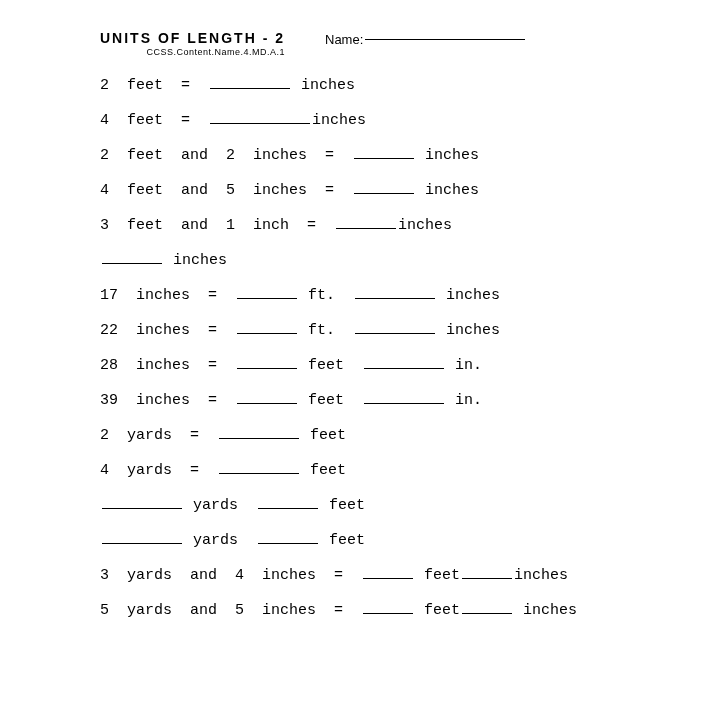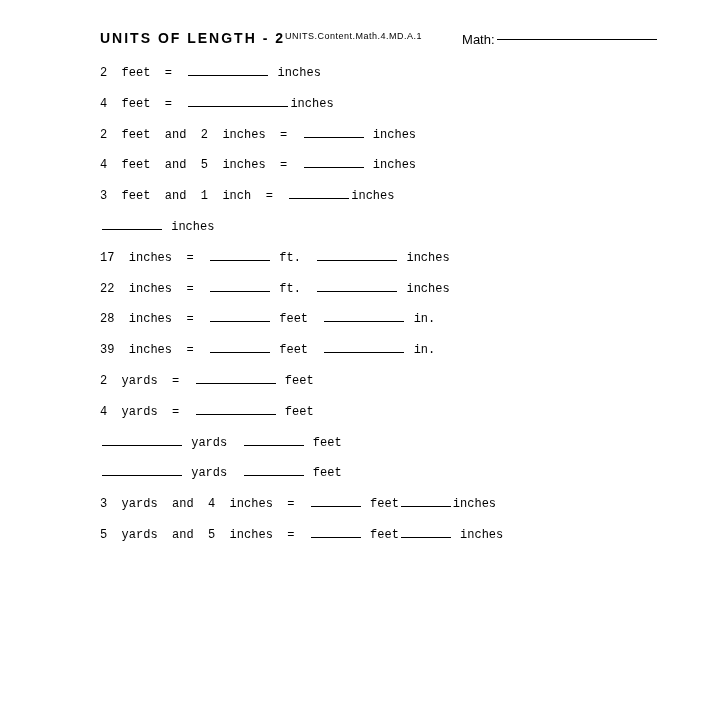--- a/index.html
+++ b/index.html
@@ -12,21 +12,22 @@
       min-height: 728px;
       padding: 30px 40px 30px 100px;
     }
     .header {
       display: flex;
       align-items: flex-start;
       margin-bottom: 18px;
     }
     .title-block {
       display: flex;
-      flex-direction: row;
+      flex-direction: column;
+      text-align: right;
     }
     .title {
       font-size: 14px;
       font-weight: bold;
       letter-spacing: 2px;
       font-family: Arial, sans-serif;
     }
     .subtitle {
       font-size: 9px;
       font-family: Arial, sans-serif;
@@ -45,42 +46,42 @@
       display: inline-block;
       border-bottom: 1.5px solid #000;
       width: 160px;
       margin-left: 2px;
     }
     .problem-row {
       display: flex;
       align-items: baseline;
       margin-bottom: 14px;
       line-height: 1.4;
-      font-size: 12px;
+      font-size: 15px;
     }
     .blank {
       display: inline-block;
       border-bottom: 1.5px solid #000;
       margin: 0 2px;
     }
     .blank-sm { width: 60px; }
     .blank-md { width: 80px; }
     .blank-lg { width: 100px; }
     .blank-short { width: 50px; }
   </style>
 </head>
 <body>
 
 <div class="header">
   <div class="title-block">
     <span class="title">UNITS  OF  LENGTH - 2</span>
-    <span class="subtitle">UNITS.Content.Math.4.MD.A.1</span>
+    <span class="subtitle">CCSS.Content.Name.4.MD.A.1</span>
   </div>
   <div class="name-line">
-    <span>Math:</span>
+    <span>Name:</span>
     <span class="name-underline"></span>
   </div>
 </div>
 
 <div class="problem-row">
   <span>2 &nbsp;feet &nbsp;= &nbsp;</span>
   <span class="blank blank-md"></span>
   <span>&nbsp;inches</span>
 </div>
 

